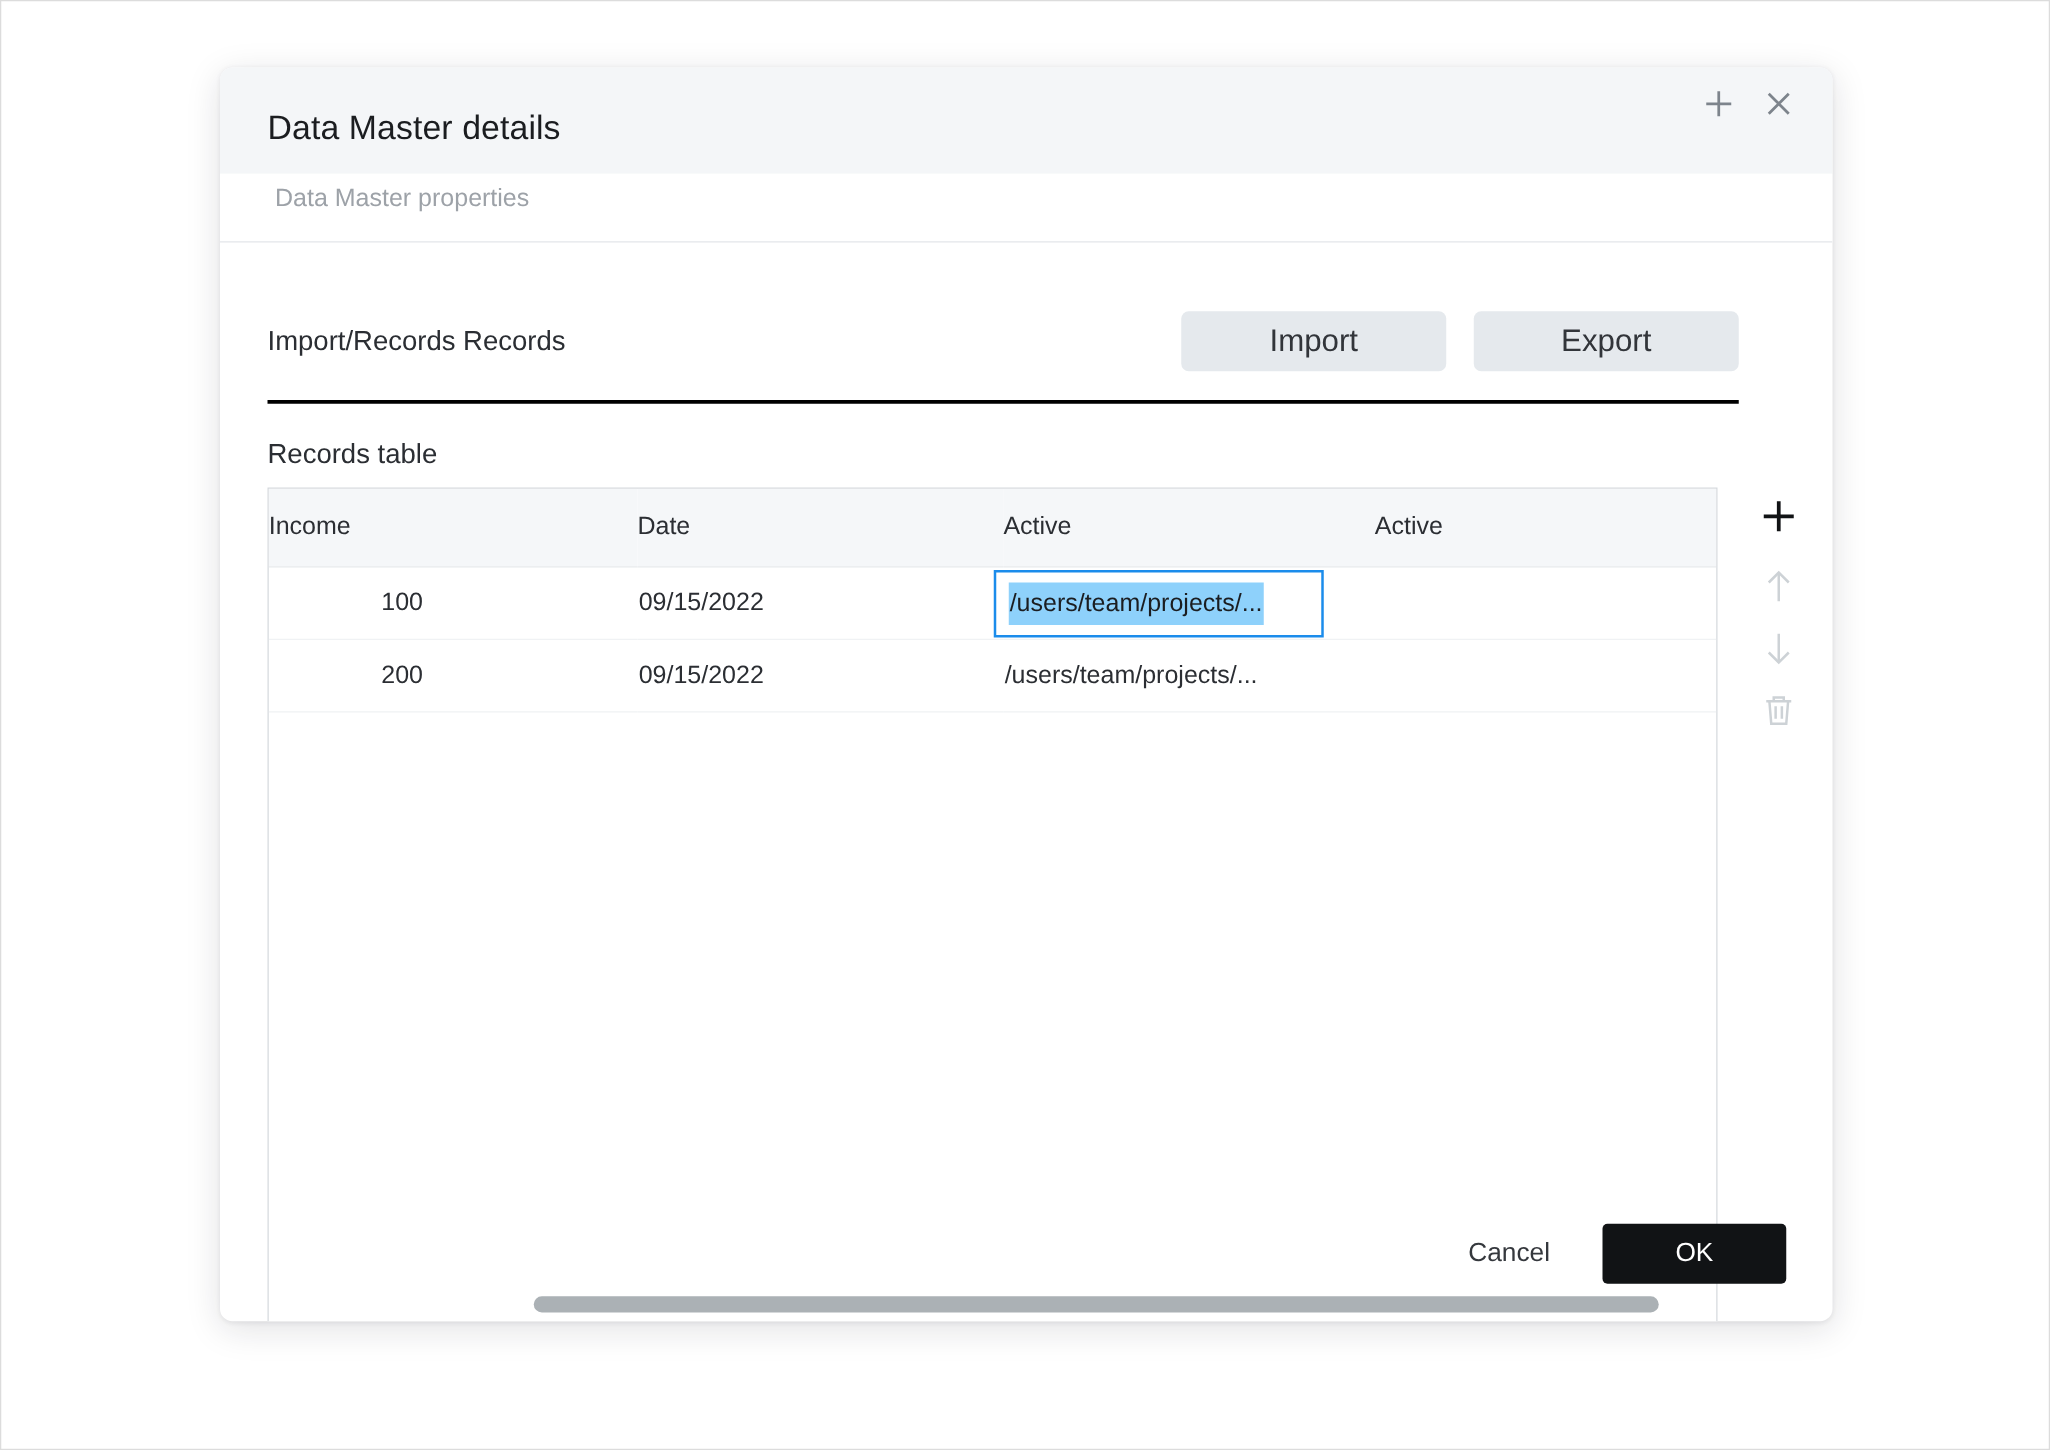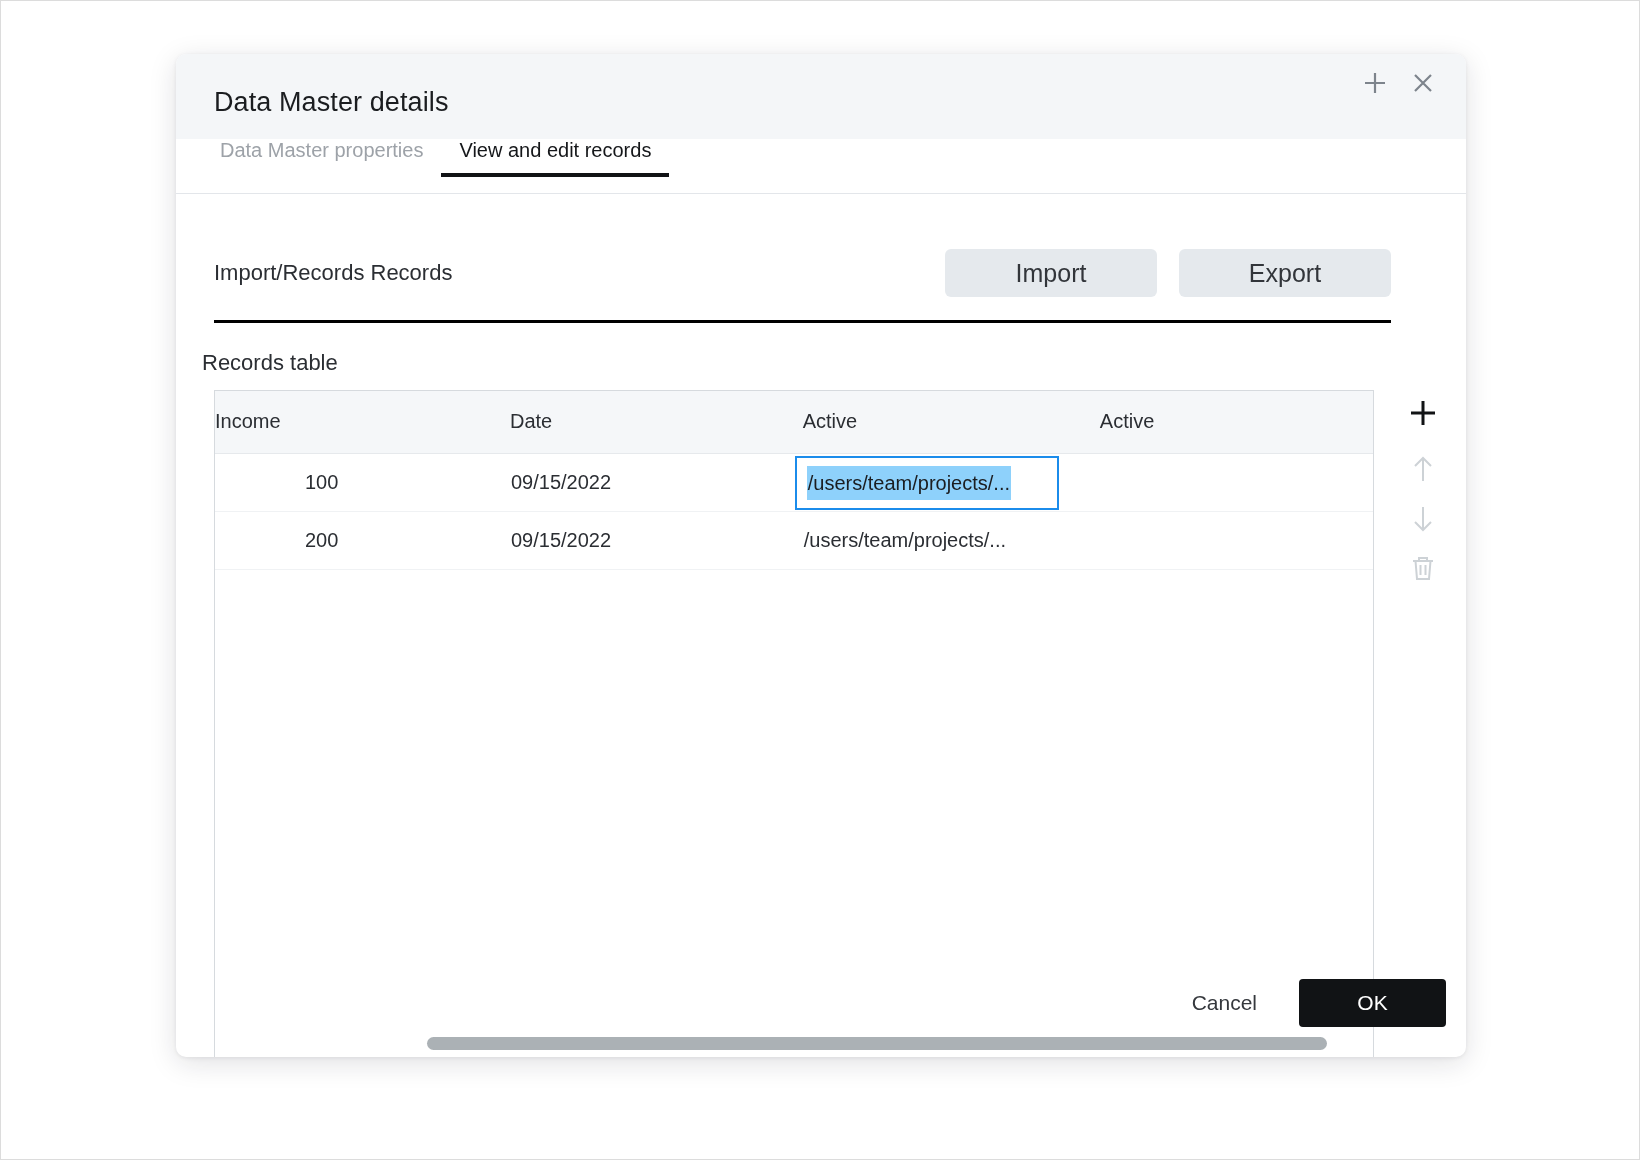--- a/index.html
+++ b/index.html
@@ -73,21 +73,21 @@
 
   
   .tabs {
     position: relative;
     height: 55px;
     background: #ffffff;
     border-bottom: 1px solid #e3e6ea;
     flex: none;
     padding-left: 26px;
     display: flex;
-    align-items: flex-start;
+    align-items: center;
   }
   .tab {
     position: relative;
     font-size: 20px;
     padding: 0 18px 14px 18px;
     color: #9da2a8;
     cursor: pointer;
     white-space: nowrap;
   }
   .tab.active { color: #15171a; }
@@ -139,21 +139,21 @@
     left: 38px;
     top: 126px;
     width: 1177px;
     height: 3px;
     background: #000000;
   }
 
   
   .records-label {
     position: absolute;
-    left: 26px;
+    left: 38px;
     top: 156px;
     font-size: 22px;
     color: #2b2e33;
     text-align: right;
   }
 
   .table-wrap {
     position: absolute;
     left: 38px;
     top: 196px;
@@ -253,21 +253,21 @@
     cursor: pointer;
   }
   .tool-gap-1 { margin-top: 10px; }
   .tool-gap-2 { margin-top: 4px; }
   .tool-gap-3 { margin-top: 4px; }
 
   
   .footer {
     position: absolute;
     left: 38px;
-    right: 20px;
+    right: 37px;
     bottom: 26px;
     height: 56px;
     display: flex;
     align-items: center;
     justify-content: flex-end;
     gap: 20px;
   }
   .btn-cancel {
     background: transparent;
     border: none;
@@ -308,21 +308,20 @@
         <div class="hdr-icon">
           <svg width="26" height="26" viewBox="0 0 26 26" aria-hidden="true">
             <path d="M5 5 L21 21 M21 5 L5 21" stroke="#7d848c" stroke-width="2.2" fill="none"></path>
           </svg>
         </div>
       </div>
     </div>
 
     <div class="tabs">
       <div class="tab">Data Master properties</div>
-      <div class="tab active">View and edit records</div>
     </div>
 
     <div class="dialog-body">
 
       <div class="ie-row">
         <div class="ie-label">Import/Records Records</div>
         <div class="ie-buttons">
           <button class="ie-btn">Import</button>
           <button class="ie-btn">Export</button>
         </div>

